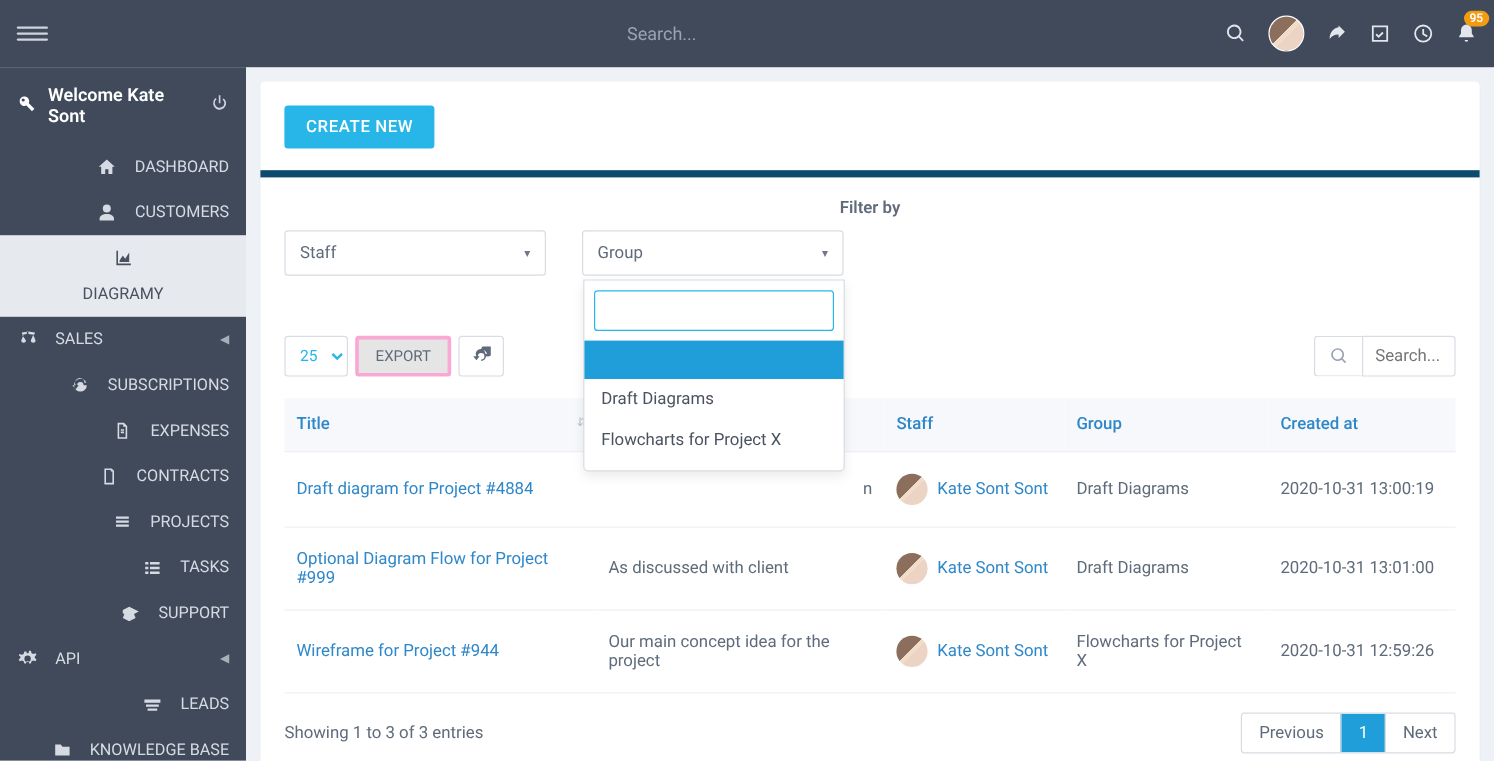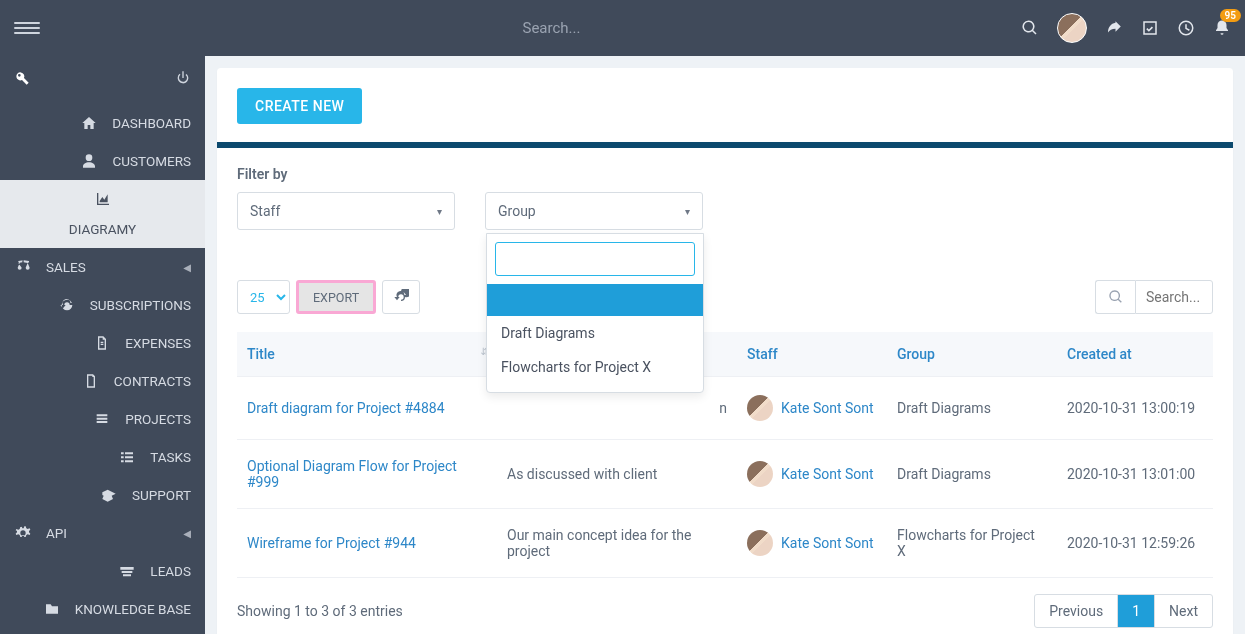--- a/index.html
+++ b/index.html
@@ -29,21 +29,21 @@
   .nav-item .icon{width:18px;text-align:center;display:inline-flex;justify-content:center;}
   .nav-item .chev{margin-left:auto;font-size:10px;opacity:.7;}
 
   
   .main{flex:1;padding:12px;overflow:auto;}
   .panel{background:#fff;border-radius:4px;box-shadow:0 1px 2px rgba(0,0,0,.04);padding:0;}
   .panel-head{padding:20px 20px 18px;border-bottom:6px solid #0c4a6e;}
   .btn-primary{background:#28b6e9;color:#fff;border:none;padding:10px 18px;border-radius:3px;font-size:14px;font-weight:500;letter-spacing:.5px;cursor:pointer;}
 
   .panel-body{padding:18px 20px 22px;position:relative;}
-  .filter-label{font-size:14px;font-weight:600;color:#5f6b7a;margin-bottom:10px;}
+  .filter-label{font-size:14px;font-weight:600;color:#5f6b7a;margin-bottom:10px;text-align:center;}
   .filters-row{display:flex;gap:30px;}
   .select-box{width:218px;height:38px;border:1px solid #d7dde3;border-radius:3px;display:flex;align-items:center;padding:0 12px;color:#5f6b7a;font-size:14px;cursor:pointer;position:relative;}
   .select-box .caret{margin-left:auto;font-size:10px;color:#6f7886;}
 
   
   .dropdown{position:absolute;top:40px;left:0;width:218px;background:#fff;border:1px solid #d7dde3;border-radius:0 0 4px 4px;box-shadow:0 4px 10px rgba(0,0,0,.08);padding:8px;z-index:10;}
   .dropdown input{width:100%;height:34px;border:1px solid #28b6e9;border-radius:3px;outline:none;padding:0 10px;font-size:14px;}
   .dd-item{padding:9px 6px;font-size:14px;color:#4a5260;cursor:pointer;}
   .dd-item.blank{background:#1f9ed9;height:32px;margin:8px -8px 0;color:#fff;}
   .dd-list{margin:0 -8px;}
@@ -121,20 +121,21 @@
 
 <div class="layout">
 
   <aside class="sidebar">
     <div class="welcome">
       <span>
         <svg class="ic" viewBox="0 0 24 24">
             <path fill="#fff" d="M22 19l-7-7a6 6 0 10-3 3l7 7 3-3zM6 8a2 2 0 114 0 2 2 0 01-4 0z"></path>
           </svg>
       </span>
+      <span><span>Welcome</span> <span>Kate Sont</span></span>
       <span class="power">
         <svg class="ic" viewBox="0 0 24 24">
             <path d="M11 2h2v10h-2V2zm-4.2 3.6l1.4 1.4A6 6 0 1018 12a6 6 0 00-2.2-4.6l1.4-1.4A8 8 0 114 12a8 8 0 012.8-6.4z"></path>
           </svg>
       </span>
     </div>
 
     <div class="nav-item">
         <span class="icon">
           <svg class="ic" viewBox="0 0 24 24">

